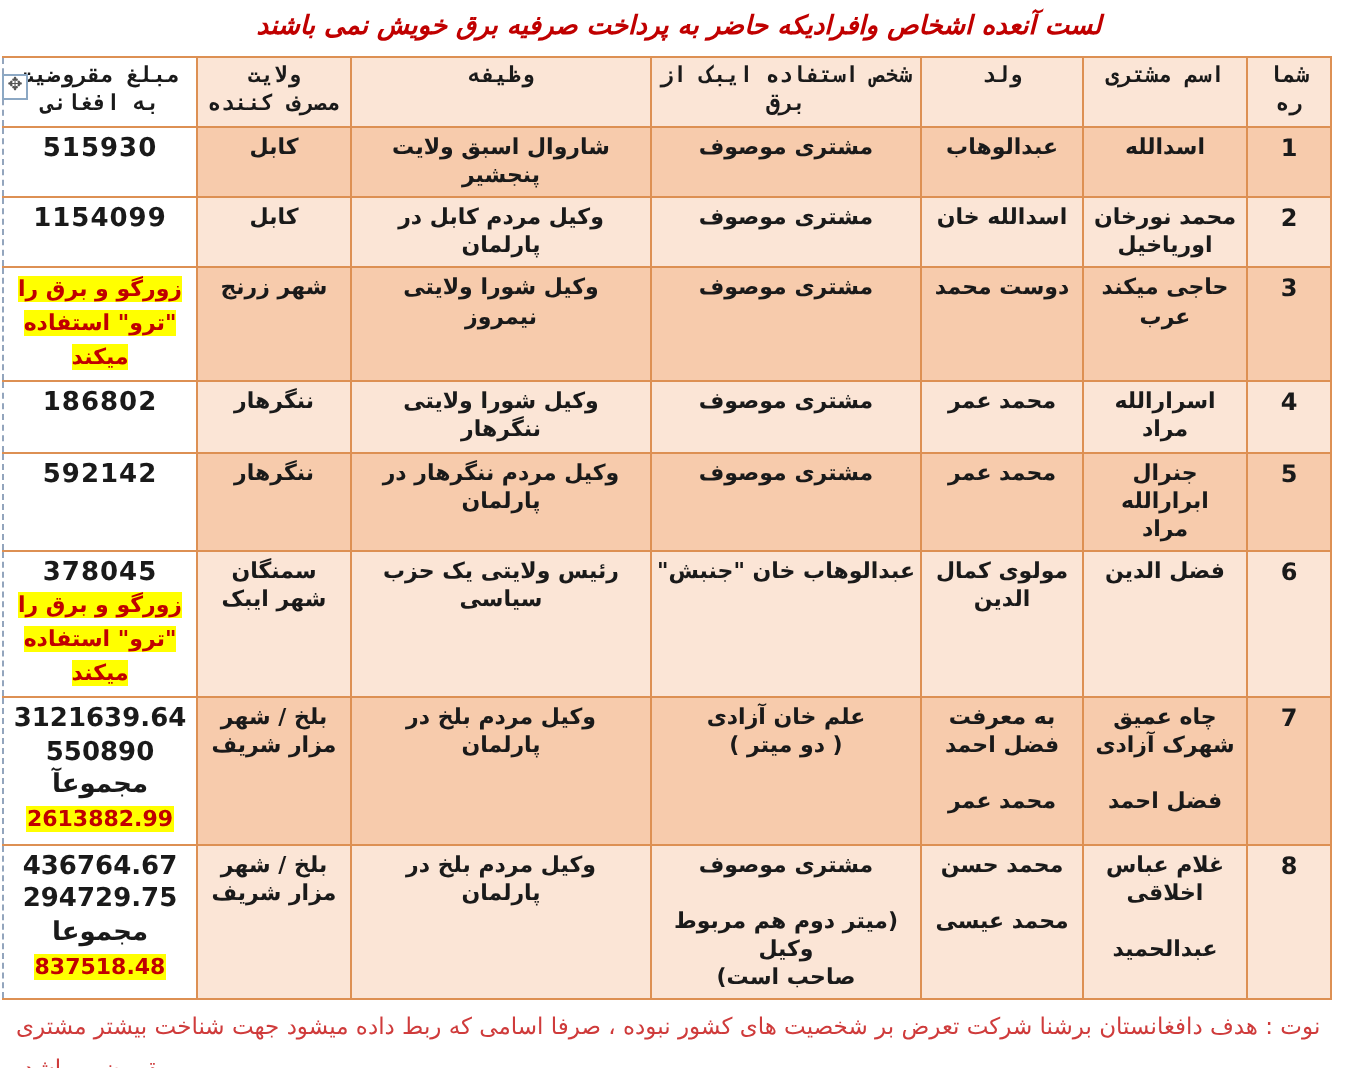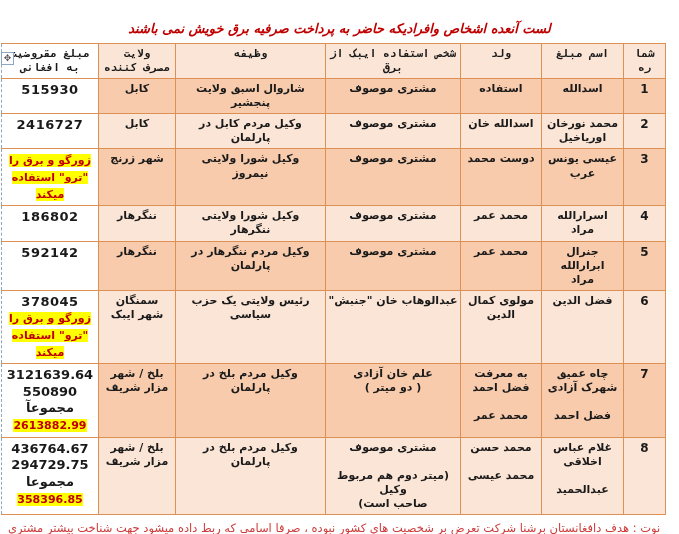--- a/index.html
+++ b/index.html
@@ -9,21 +9,21 @@
     --border-orange:#dd9053;
     --hl-yellow:#ffff00;
     --hl-red:#c00000;
     --note-red:#cf3b3b;
   }
   *{box-sizing:border-box;margin:0;padding:0;}
   html,body{width:679px;height:534px;overflow:hidden;background:#ffffff;
     font-family:"DejaVu Sans",sans-serif;}
   .page{position:relative;width:679px;height:534px;background:#ffffff;direction:rtl;}
   .doc-title{
-    margin-top:21px;padding:0 20px;text-align:center;
+    margin-top:6px;padding:0 20px;text-align:center;
     color:var(--title-red);font-weight:bold;font-style:italic;font-size:13px;
   }
   .move-handle{
     position:absolute;left:1px;top:31px;width:13px;height:13px;
     border:1px solid #8ca8c4;background:#ffffff;color:#555;
     font-size:9px;line-height:11px;text-align:center;cursor:move;
   }
   table.debtors{
     border-collapse:collapse;table-layout:fixed;width:664px;
     margin:7px 13px 0 2px;direction:rtl;
@@ -67,55 +67,55 @@
         <col style="width:81px">
       <col style="width:135px">
         <col style="width:150px">
         <col style="width:77px">
       <col style="width:97px">
     </colgroup>
     <thead>
       <tr>
         <th class="col-num">شما
 ره</th>
-        <th>اسم مبلغ</th>
+        <th>اسم مشتری</th>
         <th>ولد</th>
         <th>شخص استفاده ایبک از برق</th>
         <th>وظیفه</th>
         <th>ولایت
 مصرف کننده</th>
         <th class="col-amount">مبلغ مقروضیت
 به افغانی</th>
       </tr>
     </thead>
     <tbody>
         <tr class="band-dark">
           <td class="col-num">1</td>
           <td class="col-name">اسدالله</td>
-          <td class="col-father">استفاده</td>
+          <td class="col-father">عبدالوهاب</td>
           <td class="col-user">مشتری موصوف</td>
           <td class="col-job">شاروال اسبق ولایت
 پنجشیر</td>
           <td class="col-province">کابل</td>
           <td class="col-amount"><div>515930</div></td>
         </tr>
         <tr class="band-light">
           <td class="col-num">2</td>
           <td class="col-name">محمد نورخان
 اوریاخیل</td>
           <td class="col-father">اسدالله خان</td>
           <td class="col-user">مشتری موصوف</td>
           <td class="col-job">وکیل مردم کابل در
 پارلمان</td>
           <td class="col-province">کابل</td>
-          <td class="col-amount"><div>2416727</div></td>
+          <td class="col-amount"><div>1154099</div></td>
         </tr>
         <tr class="band-dark">
           <td class="col-num">3</td>
-          <td class="col-name">عیسی یونس
+          <td class="col-name">حاجی میکند
 عرب</td>
           <td class="col-father">دوست محمد</td>
           <td class="col-user">مشتری  موصوف</td>
           <td class="col-job">وکیل شورا ولایتی
 نیمروز</td>
           <td class="col-province">شهر زرنج</td>
           <td class="col-amount"><div class="hl-line"><span class="hl">زورگو و برق را "ترو" استفاده میکند</span></div></td>
         </tr>
         <tr class="band-light">
           <td class="col-num">4</td>
@@ -182,20 +182,20 @@
           <td class="col-user">مشتری  موصوف
 
 (میتر دوم هم مربوط وکیل
 صاحب است)</td>
           <td class="col-job">وکیل مردم بلخ در
 پارلمان</td>
           <td class="col-province">بلخ / شهر
 مزار شریف</td>
           <td class="col-amount"><div>436764.67
 294729.75
-مجموعا</div><div class="hl-line"><span class="hl">358396.85</span></div></td>
+مجموعا</div><div class="hl-line"><span class="hl">837518.48</span></div></td>
         </tr>
       </tbody>
   </table>
 
   <div class="note">نوت :  هدف دافغانستان برشنا شرکت تعرض بر شخصیت های کشور نبوده ، صرفا اسامی که ربط داده میشود جهت شناخت بیشتر مشتری مقروض میباشد.</div>
 
 </div>
 
 </body></html>

